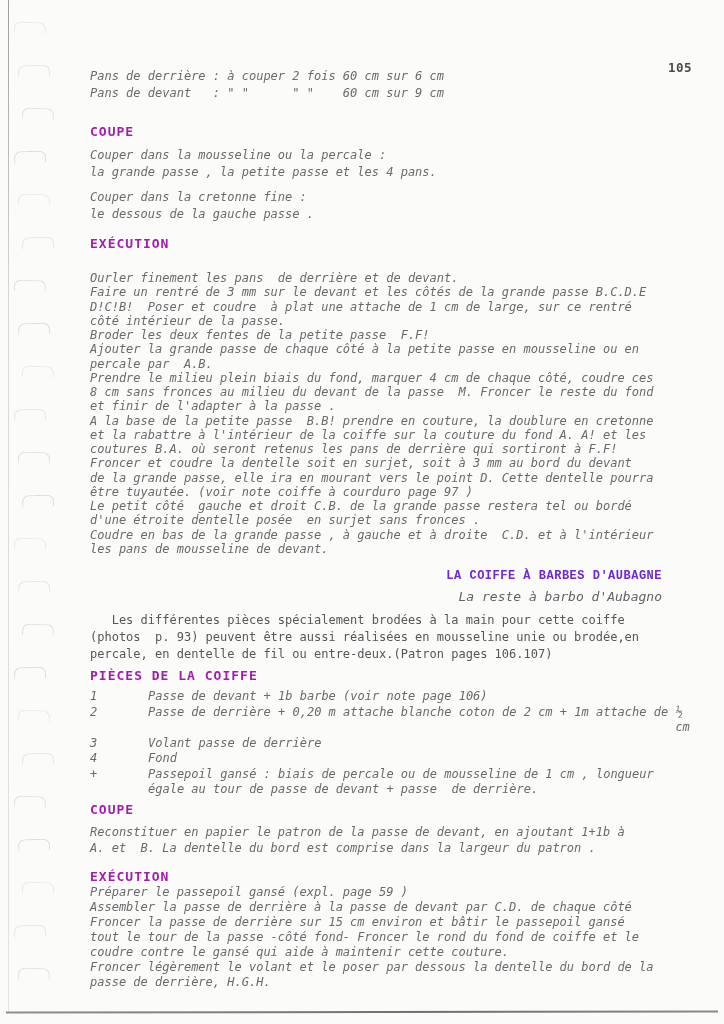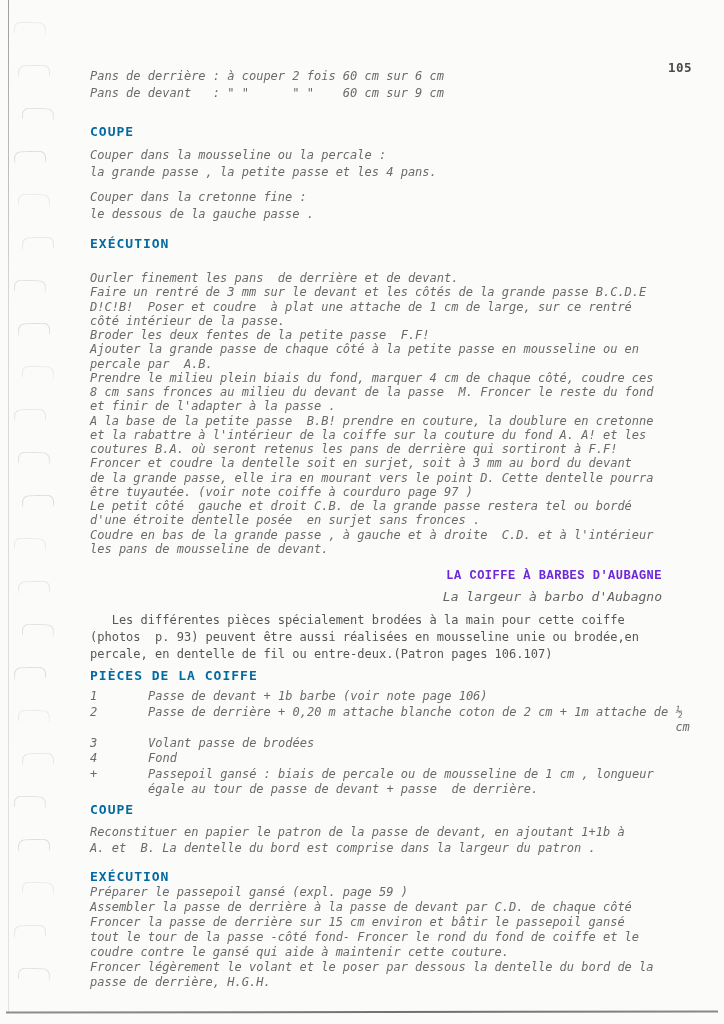--- a/index.html
+++ b/index.html
@@ -38,21 +38,21 @@
     font-size:12px;color:#6a6a6c;
     white-space:pre;line-height:15.5px;
   }
   .typed{
     font-family:"DejaVu Sans Mono", monospace;
     font-size:12px;color:#565658;
     white-space:pre;line-height:17px;
   }
   .heading{
     font-family:"DejaVu Sans Mono", monospace;
-    font-size:13px;font-weight:700;color:#0369a1;
+    font-size:13px;font-weight:700;color:#a21caf;
     letter-spacing:1px;white-space:pre;
   }
   .pans{margin-top:24px;line-height:16.5px;}
   .h-coupe1{margin-top:23px;}
   .p-coupe1a{margin-top:8px;line-height:16.5px;}
   .p-coupe1b{margin-top:9px;line-height:16.5px;}
   .h-exec1{margin-top:14px;}
   .b-exec1{margin-top:20px;line-height:14.25px;}
   .title-block{margin-top:13px;text-align:right;}
   .doc-title{
@@ -136,42 +136,42 @@
 Froncer et coudre la dentelle soit en surjet, soit à 3 mm au bord du devant
 de la grande passe, elle ira en mourant vers le point D. Cette dentelle pourra
 être tuyautée. (voir note coiffe à courduro page 97 )
 Le petit côté  gauche et droit C.B. de la grande passe restera tel ou bordé
 d'une étroite dentelle posée  en surjet sans fronces .
 Coudre en bas de la grande passe , à gauche et à droite  C.D. et à l'intérieur
 les pans de mousseline de devant.</div>
 
   <div class="title-block">
     <div class="doc-title">LA COIFFE À BARBES D'AUBAGNE</div>
-    <div class="doc-subtitle">La largeur à barbo d'Aubagno</div>
+    <div class="doc-subtitle">La reste à barbo d'Aubagno</div>
   </div>
 
   <div class="typed intro">   Les différentes pièces spécialement brodées à la main pour cette coiffe
 (photos  p. 93) peuvent être aussi réalisées en mousseline unie ou brodée,en
 percale, en dentelle de fil ou entre-deux.(Patron pages 106.107)</div>
 
   <div class="heading h-pieces">PIÈCES DE LA COIFFE</div>
 
   <div class="pieces-list">
     <div class="piece-row">
       <div class="script piece-num">1</div>
       <div class="script piece-text">Passe de devant + 1b barbe (voir note page 106)</div>
     </div>
     <div class="piece-row">
       <div class="script piece-num">2</div>
       <div class="script piece-text">Passe de derrière + 0,20 m attache blanche coton de 2 cm + 1m attache de ½
                                                                          cm</div>
     </div>
     <div class="piece-row">
       <div class="script piece-num">3</div>
-      <div class="script piece-text">Volant passe de brodées</div>
+      <div class="script piece-text">Volant passe de derrière</div>
     </div>
     <div class="piece-row">
       <div class="script piece-num">4</div>
       <div class="script piece-text">Fond</div>
     </div>
     <div class="piece-row">
       <div class="script piece-num">+</div>
       <div class="script piece-text">Passepoil gansé : biais de percale ou de mousseline de 1 cm , longueur
 égale au tour de passe de devant + passe  de derrière.</div>
     </div>

